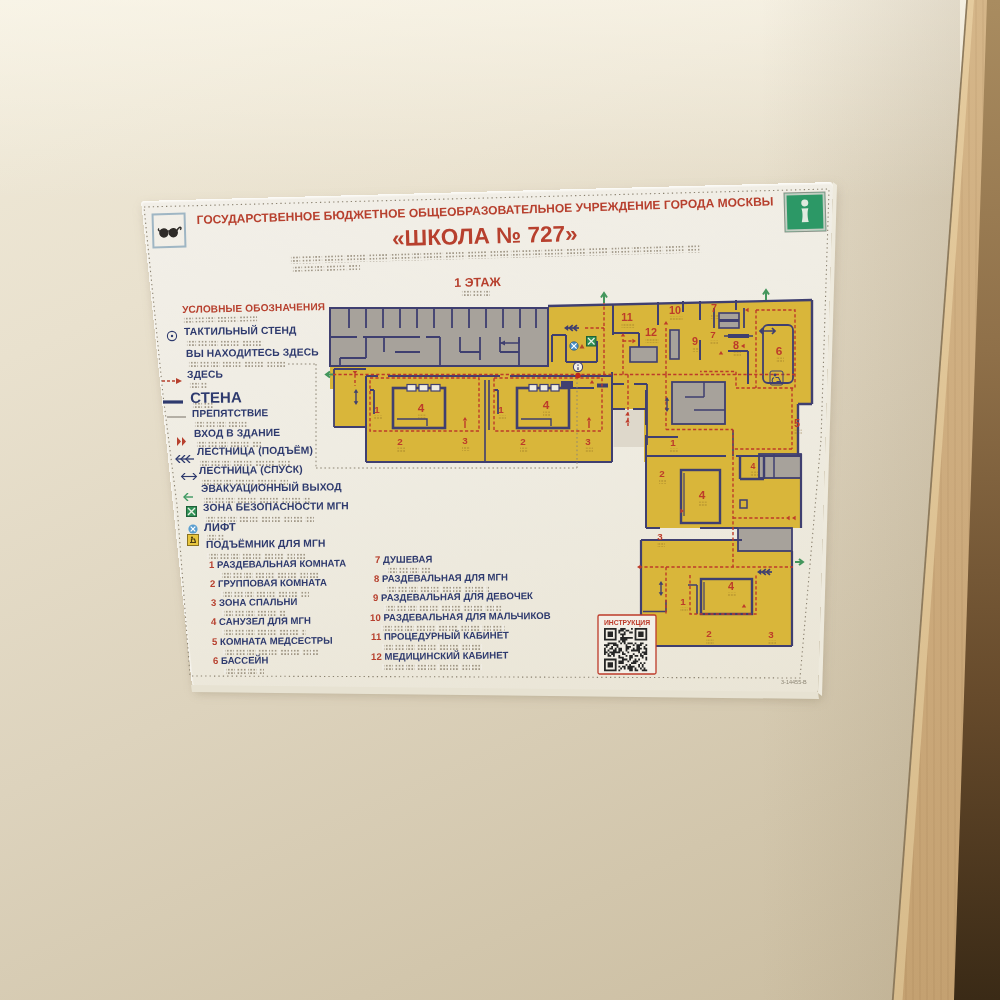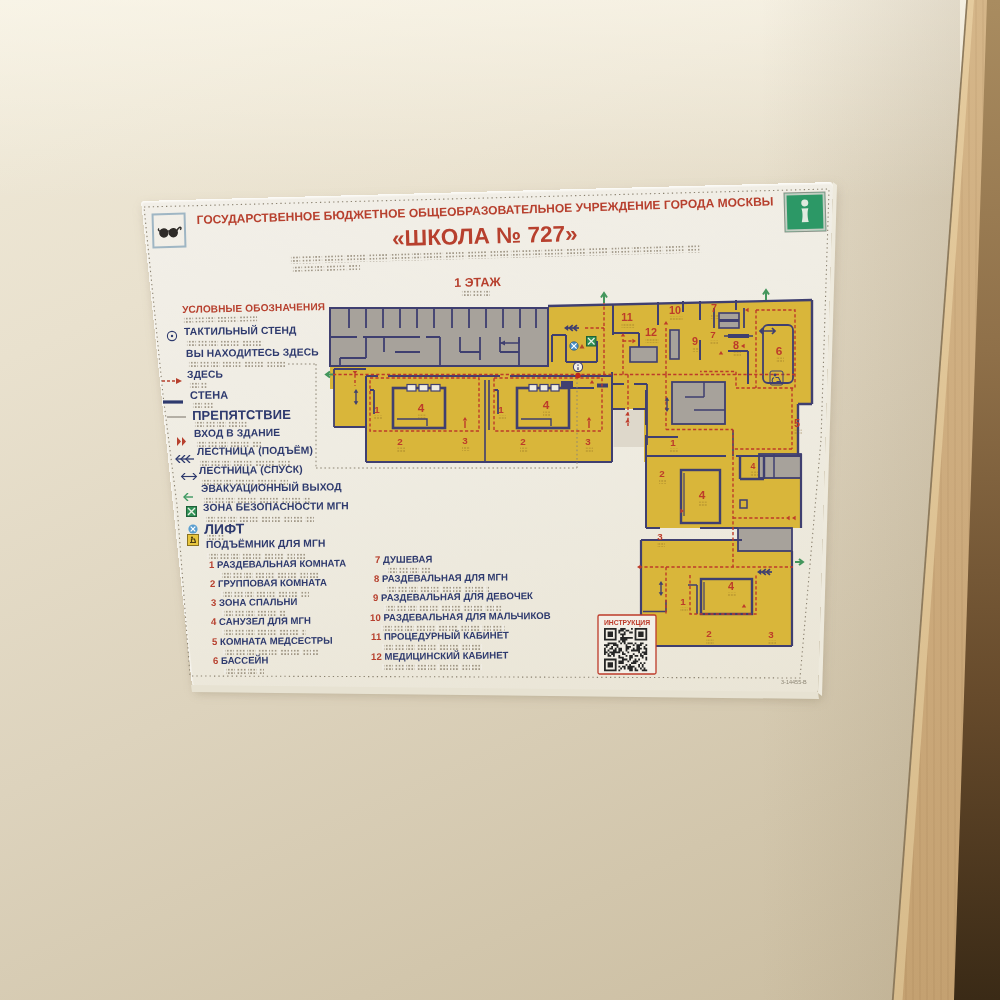--- a/index.html
+++ b/index.html
@@ -83,29 +83,29 @@
 
 <div class="br" style="left:188px;top:382px;width:20px;height:6px;"></div>
 
 <div class="abs" style="left:162px;top:371px;"><svg width="21" height="8" viewBox="0 0 21 8">
       <g stroke="#b7402e" stroke-width="1.6" fill="#b7402e">
         <line x1="0" y1="4" x2="14" y2="4" stroke-dasharray="3 2"></line>
         <path d="M14 1l6 3-6 3z" stroke="none"></path>
       </g>
     </svg></div>
 
-<div class="abs" style="left:190px;top:388.5px;transform:rotate(-0.7deg);transform-origin:0 0;color:#2e3a6e;font-weight:bold;font-size:11px;white-space:nowrap;letter-spacing:0.1px;">СТЕНА</div>
+<div class="abs" style="left:190px;top:388.5px;transform:rotate(-0.7deg);transform-origin:0 0;color:#2e3a6e;font-weight:bold;font-size:15px;white-space:nowrap;letter-spacing:0.1px;">СТЕНА</div>
 
 <div class="br" style="left:191px;top:402px;width:22px;height:6px;"></div>
 
 <div class="abs" style="left:163px;top:391px;"><svg width="21" height="6" viewBox="0 0 21 6">
       <line x1="0" y1="3" x2="20" y2="3" stroke="#2e3a6e" stroke-width="3.2"></line>
     </svg></div>
 
-<div class="abs" style="left:192px;top:407.5px;transform:rotate(-0.7deg);transform-origin:0 0;color:#2e3a6e;font-weight:bold;font-size:13px;white-space:nowrap;letter-spacing:0.1px;">ПРЕПЯТСТВИЕ</div>
+<div class="abs" style="left:192px;top:407.5px;transform:rotate(-0.7deg);transform-origin:0 0;color:#2e3a6e;font-weight:bold;font-size:10px;white-space:nowrap;letter-spacing:0.1px;">ПРЕПЯТСТВИЕ</div>
 
 <div class="br" style="left:193px;top:421px;width:56px;height:6px;"></div>
 
 <div class="abs" style="left:167px;top:406px;"><svg width="20" height="6" viewBox="0 0 20 6">
       <line x1="0" y1="3" x2="19" y2="3" stroke="#9a948a" stroke-width="1.4"></line>
     </svg></div>
 
 <div class="abs" style="left:194px;top:427.5px;transform:rotate(-0.7deg);transform-origin:0 0;color:#2e3a6e;font-weight:bold;font-size:10.3px;white-space:nowrap;letter-spacing:0.1px;">ВХОД В ЗДАНИЕ</div>
 
 <div class="br" style="left:195px;top:441px;width:68px;height:6px;"></div>
@@ -155,21 +155,21 @@
 
 <div class="abs" style="left:203px;top:502px;transform:rotate(-0.7deg);transform-origin:0 0;color:#2e3a6e;font-weight:bold;font-size:10.3px;white-space:nowrap;letter-spacing:0.1px;">ЗОНА БЕЗОПАСНОСТИ МГН</div>
 
 <div class="br" style="left:204px;top:515.5px;width:111px;height:6px;"></div>
 
 <div class="abs" style="left:186px;top:503px;"><svg width="11" height="11" viewBox="0 0 11 11">
       <rect x="0.5" y="0.5" width="10" height="10" fill="#2f9055" stroke="#1e6138"></rect>
       <path d="M2 2l7 7M9 2l-7 7" stroke="#e8f0e4" stroke-width="1.4"></path>
     </svg></div>
 
-<div class="abs" style="left:204px;top:520.5px;transform:rotate(-0.7deg);transform-origin:0 0;color:#2e3a6e;font-weight:bold;font-size:14px;white-space:nowrap;letter-spacing:0.1px;">ЛИФТ</div>
+<div class="abs" style="left:204px;top:520.5px;transform:rotate(-0.7deg);transform-origin:0 0;color:#2e3a6e;font-weight:bold;font-size:11px;white-space:nowrap;letter-spacing:0.1px;">ЛИФТ</div>
 
 <div class="br" style="left:205px;top:534px;width:20px;height:6px;"></div>
 
 <div class="abs" style="left:188px;top:520px;"><svg width="10" height="10" viewBox="0 0 10 10">
       <circle cx="5" cy="5" r="4.6" fill="#5b9fd0"></circle>
       <path d="M2.7 2.7l4.6 4.6M7.3 2.7L2.7 7.3" stroke="#fff" stroke-width="1.2"></path>
     </svg></div>
 
 <div class="abs" style="left:206px;top:539px;transform:rotate(-0.7deg);transform-origin:0 0;color:#2e3a6e;font-weight:bold;font-size:10.3px;white-space:nowrap;letter-spacing:0.1px;">ПОДЪЁМНИК ДЛЯ МГН</div>
 

